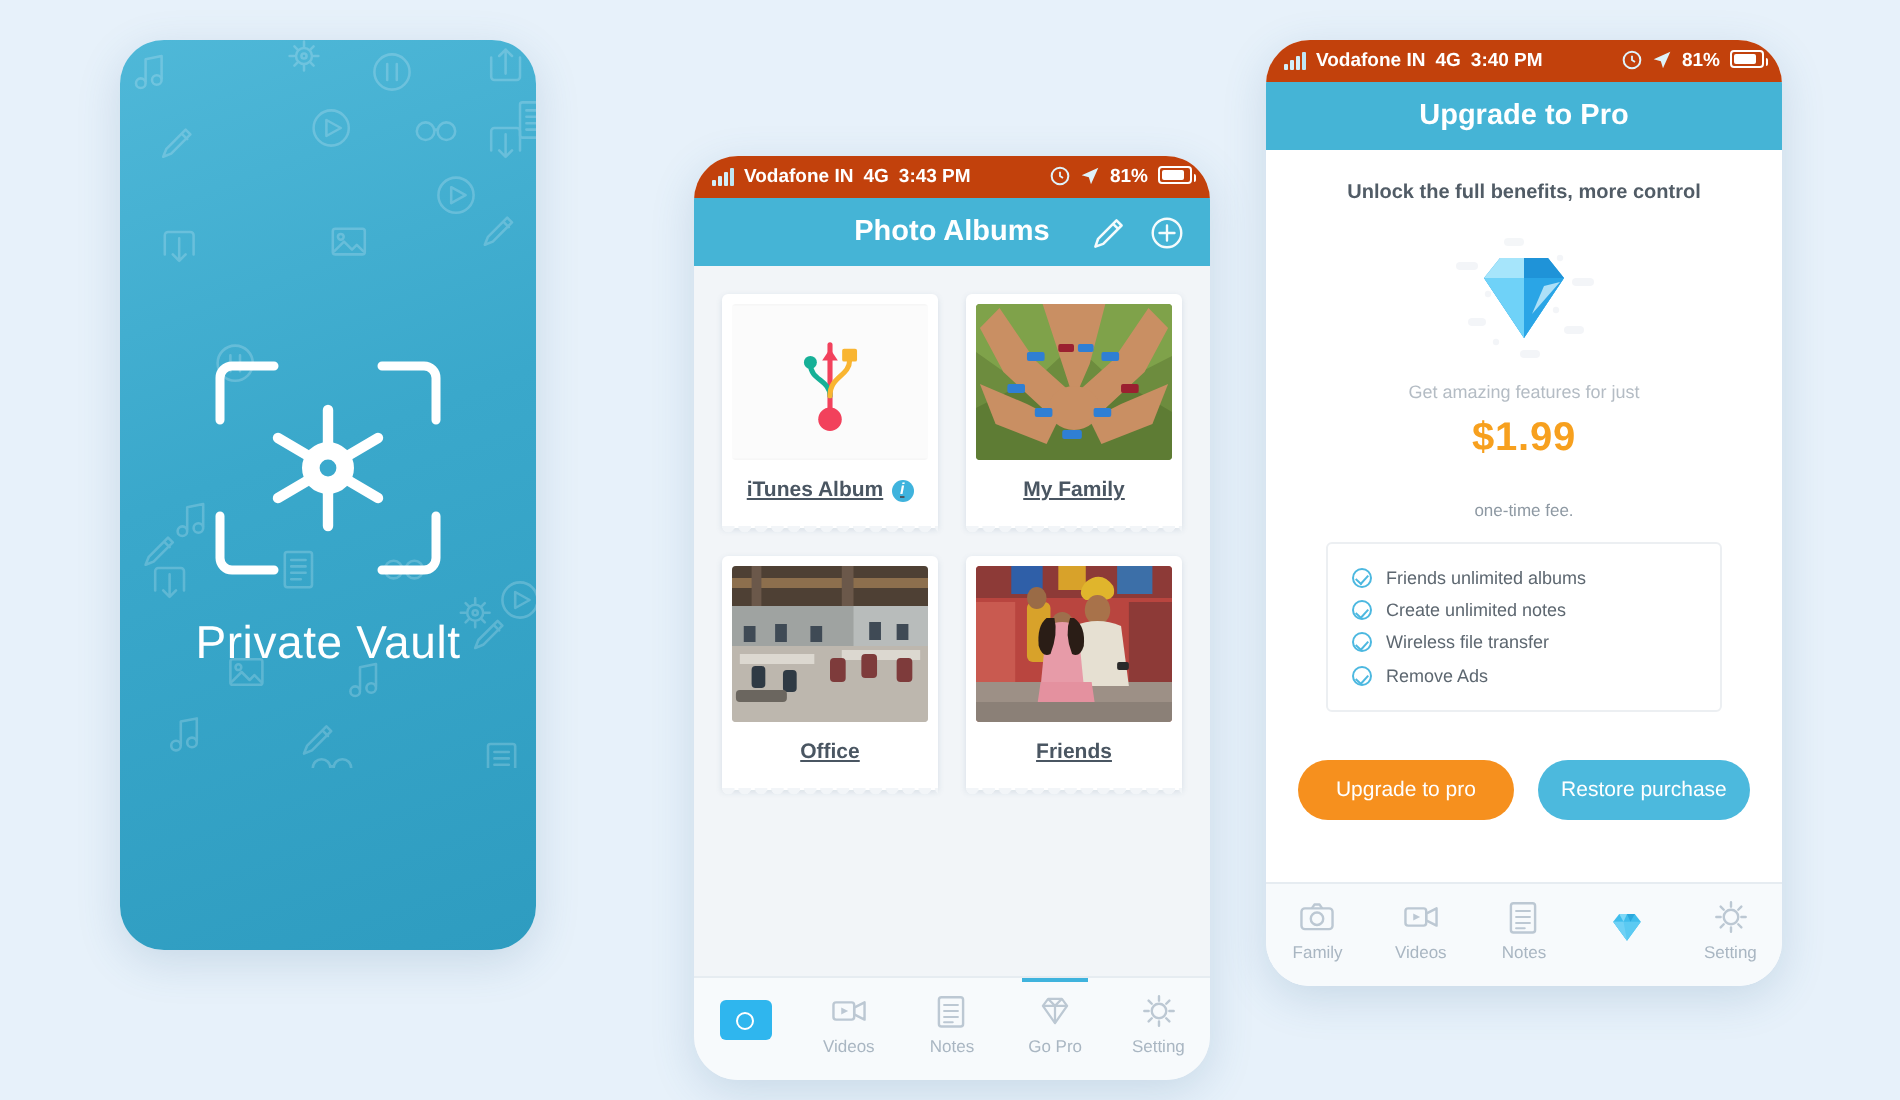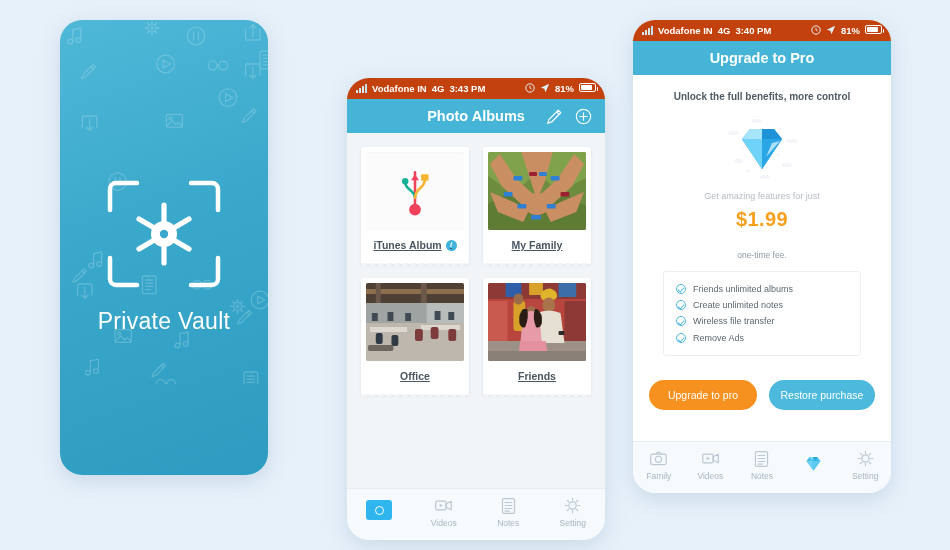--- a/index.html
+++ b/index.html
@@ -576,20 +576,30 @@
       <span class="tab-label">Videos</span>
     </div>
     <div class="tab">
 
       <svg class="tab-ico" viewBox="0 0 22 22">
         <rect x="4" y="3" width="14" height="17" rx="1.5" fill="none" stroke="#bcc8d3" stroke-width="1.4"></rect>
         <path d="M7 7.5 h8 M7 11 h8 M7 14.5 h8 M7 17.5 h5" stroke="#bcc8d3" stroke-width="1.2" stroke-linecap="round"></path>
       </svg>
       <span class="tab-label">Notes</span>
     </div>
+    <div class="tab underlined">
+      <div class="tab-underline"></div>
+      <svg class="tab-ico" viewBox="0 0 22 22">
+        <g fill="none" stroke="#bcc8d3" stroke-width="1.3" stroke-linejoin="round">
+          <path d="M4 8 L7 4 h8 l3 4 -7 10 z"></path>
+          <path d="M4 8 h14 M7 4 l4 4 4 -4 M11 8 v10"></path>
+        </g>
+      </svg>
+      <span class="tab-label">Go Pro</span>
+    </div>
     <div class="tab">
 
       <svg class="tab-ico" viewBox="0 0 22 22">
         <g fill="none" stroke="#bcc8d3" stroke-width="1.4" stroke-linecap="round">
           <circle cx="11" cy="11" r="4.2"></circle>
           <path d="M11 2.5 v2.5 M11 17 v2.5 M2.5 11 h2.5 M17 11 h2.5 M5 5 l1.8 1.8 M15.2 15.2 l1.8 1.8 M17 5 l-1.8 1.8 M6.8 15.2 l-1.8 1.8"></path>
         </g>
       </svg>
       <span class="tab-label">Setting</span>
     </div>

